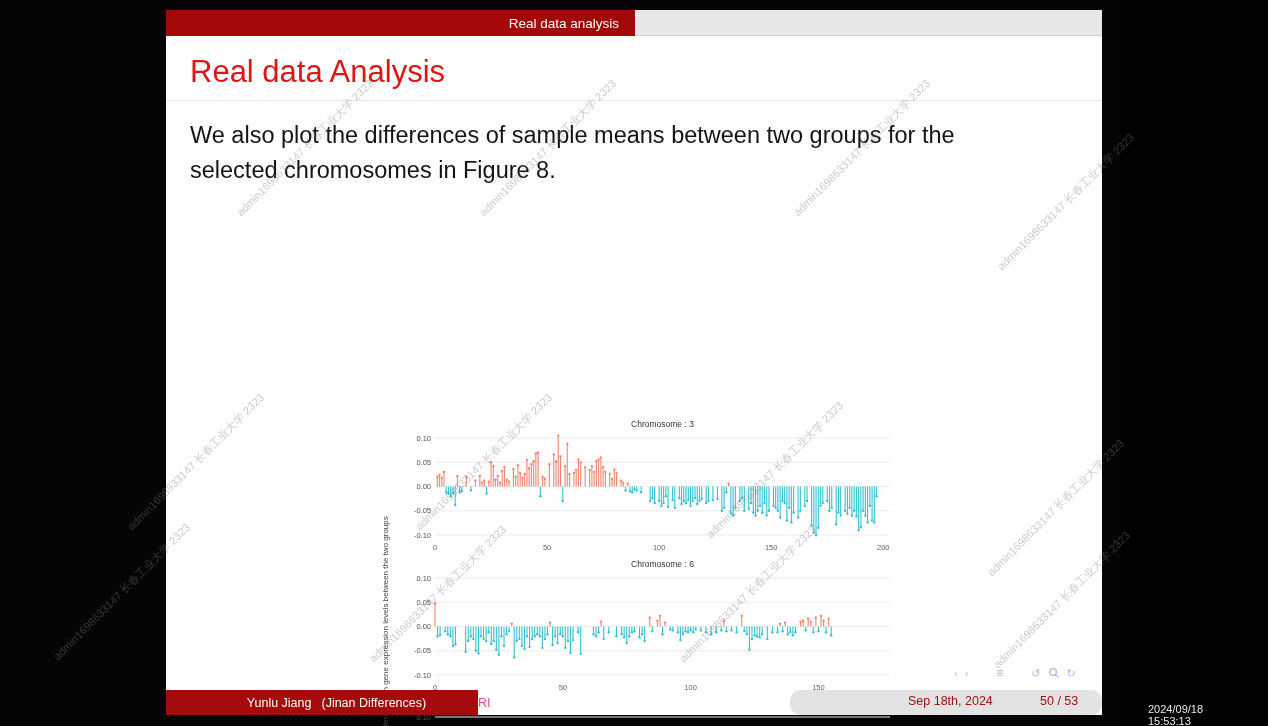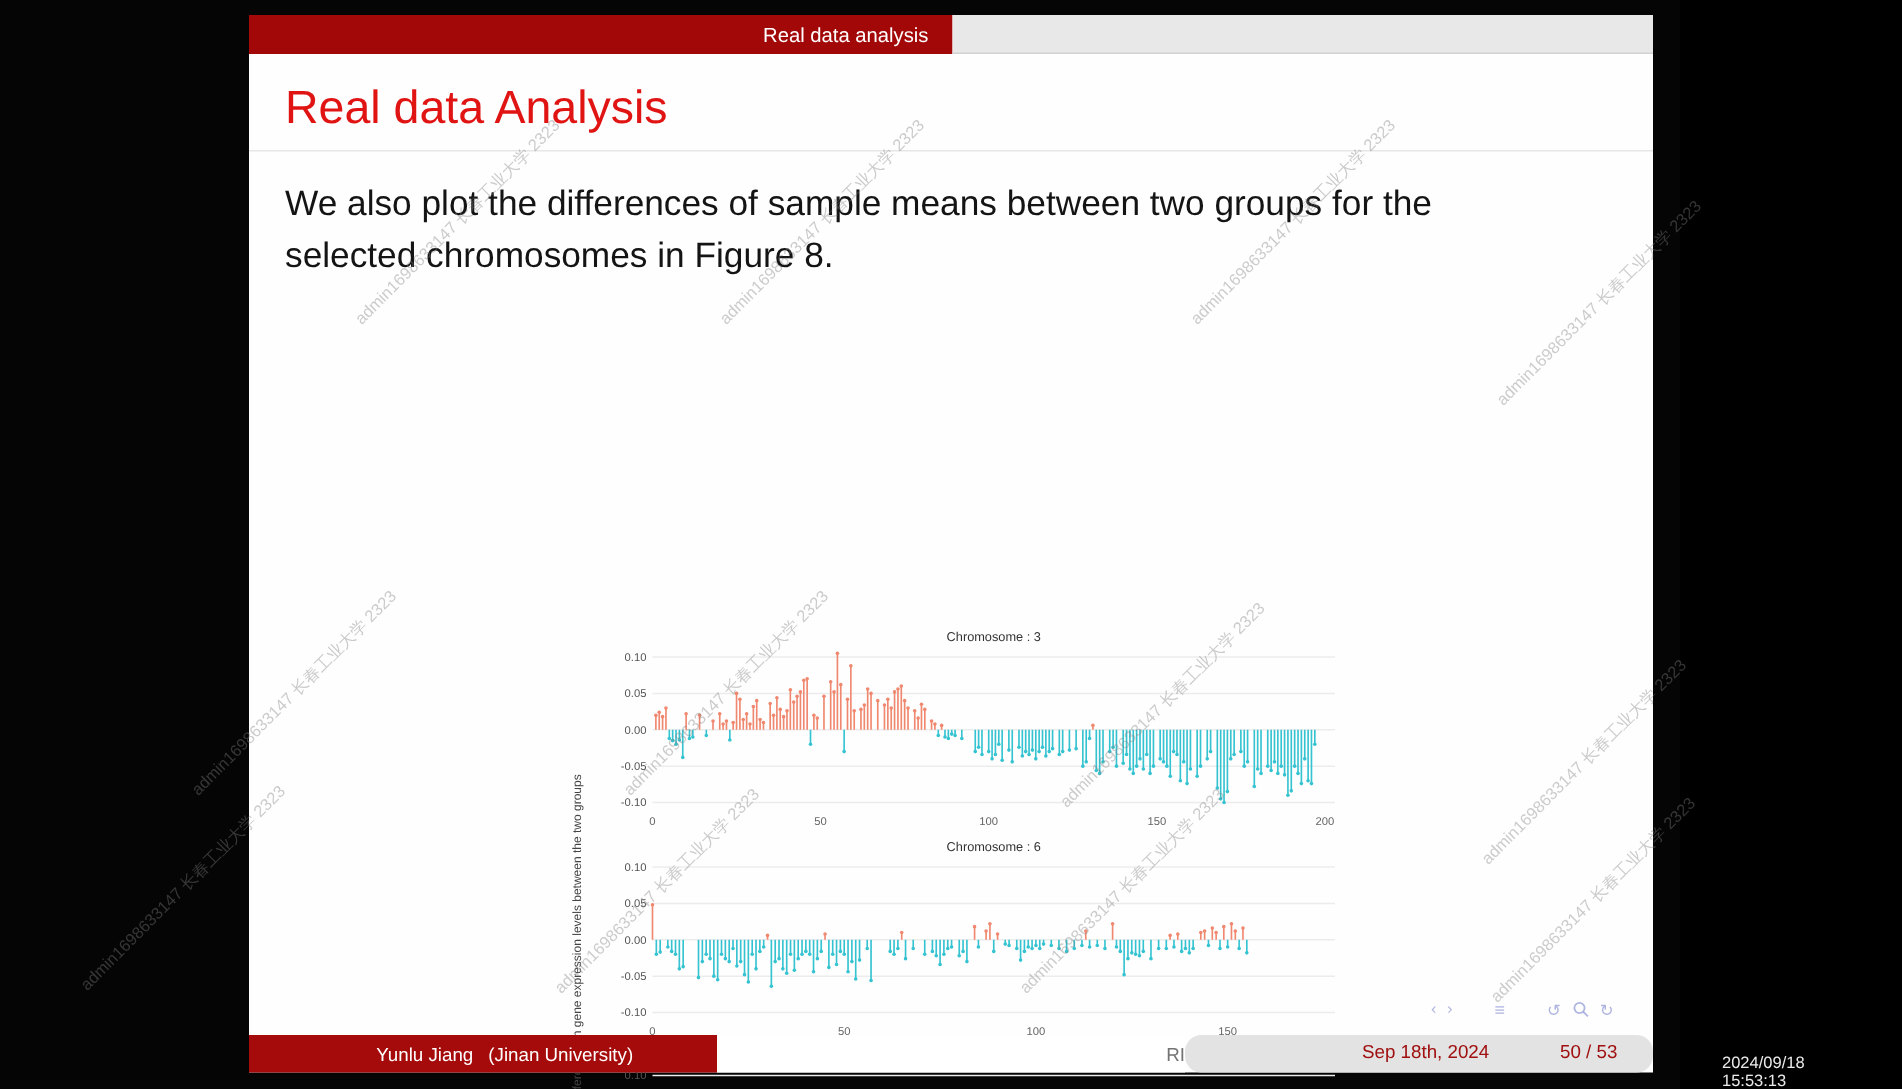--- a/index.html
+++ b/index.html
@@ -31,22 +31,22 @@
 
   .nav-icons { position:absolute; left:788px; top:656px; display:flex; align-items:center; gap:7px;
                color:rgba(110,120,200,0.55); font-size:11px; }
   .nav-icons .gap { width:14px; }
   .nav-icons span, .nav-icons svg { display:inline-block; }
 
   
   .footer { position:absolute; left:0; top:680px; width:936px; height:25px; font-size:12.5px; }
   .f-left { position:absolute; left:0; top:0; width:312px; height:25px; background:#a50b0b; color:#fff;
             display:flex; align-items:center; justify-content:center; gap:10px;padding-left:29px; }
-  .f-mid { position:absolute; left:312px; top:0; width:312px; height:25px; background:#fff; color:#737373;
-           display:flex; align-items:center; justify-content:flex-end; }
+  .f-mid { position:absolute; left:312px; top:0; width:312px; height:25px; background:#fff; color:#ec4899;
+           display:flex; align-items:center; justify-content:flex-start; }
   .f-right { position:absolute; left:624px; top:0; width:312px; height:25px; background:#e3e3e3; color:#a01010;border-radius:11px; }
   .f-date { position:absolute; left:118px; top:4px; }
   .f-page { position:absolute; left:250px; top:4px; }
 
   
   .taskbar-left { position:absolute; left:6px; top:747px; display:flex; align-items:center; gap:5px;
                   color:#b8b8b8; font-size:15px; }
   .timestamp { position:absolute; left:1148px; top:703px; color:#eaeaea; font-size:11px; }
 
   
@@ -986,21 +986,21 @@
       <svg width="12" height="12" viewBox="0 0 12 12">
         <circle cx="5" cy="5" r="3.4" fill="none" stroke="rgba(110,120,200,0.55)" stroke-width="1.2"></circle>
         <line x1="7.6" y1="7.6" x2="10.6" y2="10.6" stroke="rgba(110,120,200,0.55)" stroke-width="1.2"></line>
       </svg>
       <span>↻</span>
     </div>
 
     <div class="footer">
       <div class="f-left">
         <span>Yunlu Jiang</span>
-        <span>(Jinan University)</span>
+        <span>(Jinan Differences)</span>
       </div>
       <div class="f-mid">
         <span>RI</span>
       </div>
       <div class="f-right">
         <span class="f-date">Sep 18th, 2024</span>
         <span class="f-page">50 / 53</span>
       </div>
     </div>
   </div>

